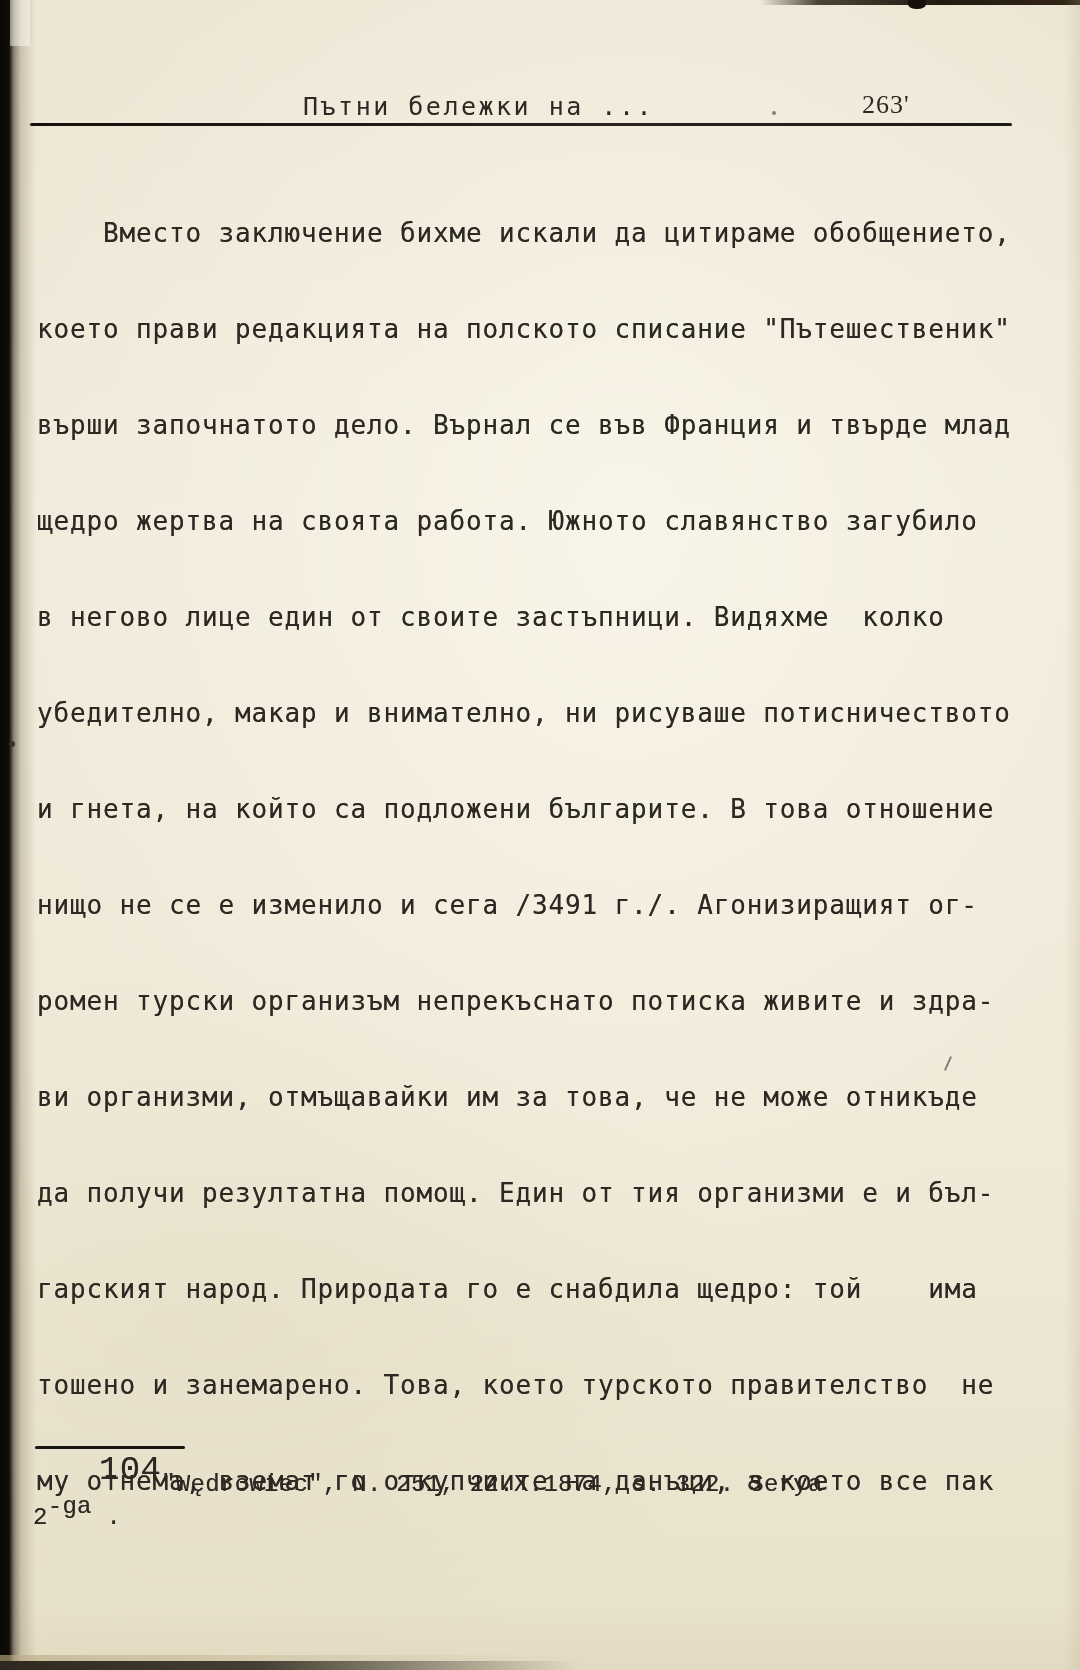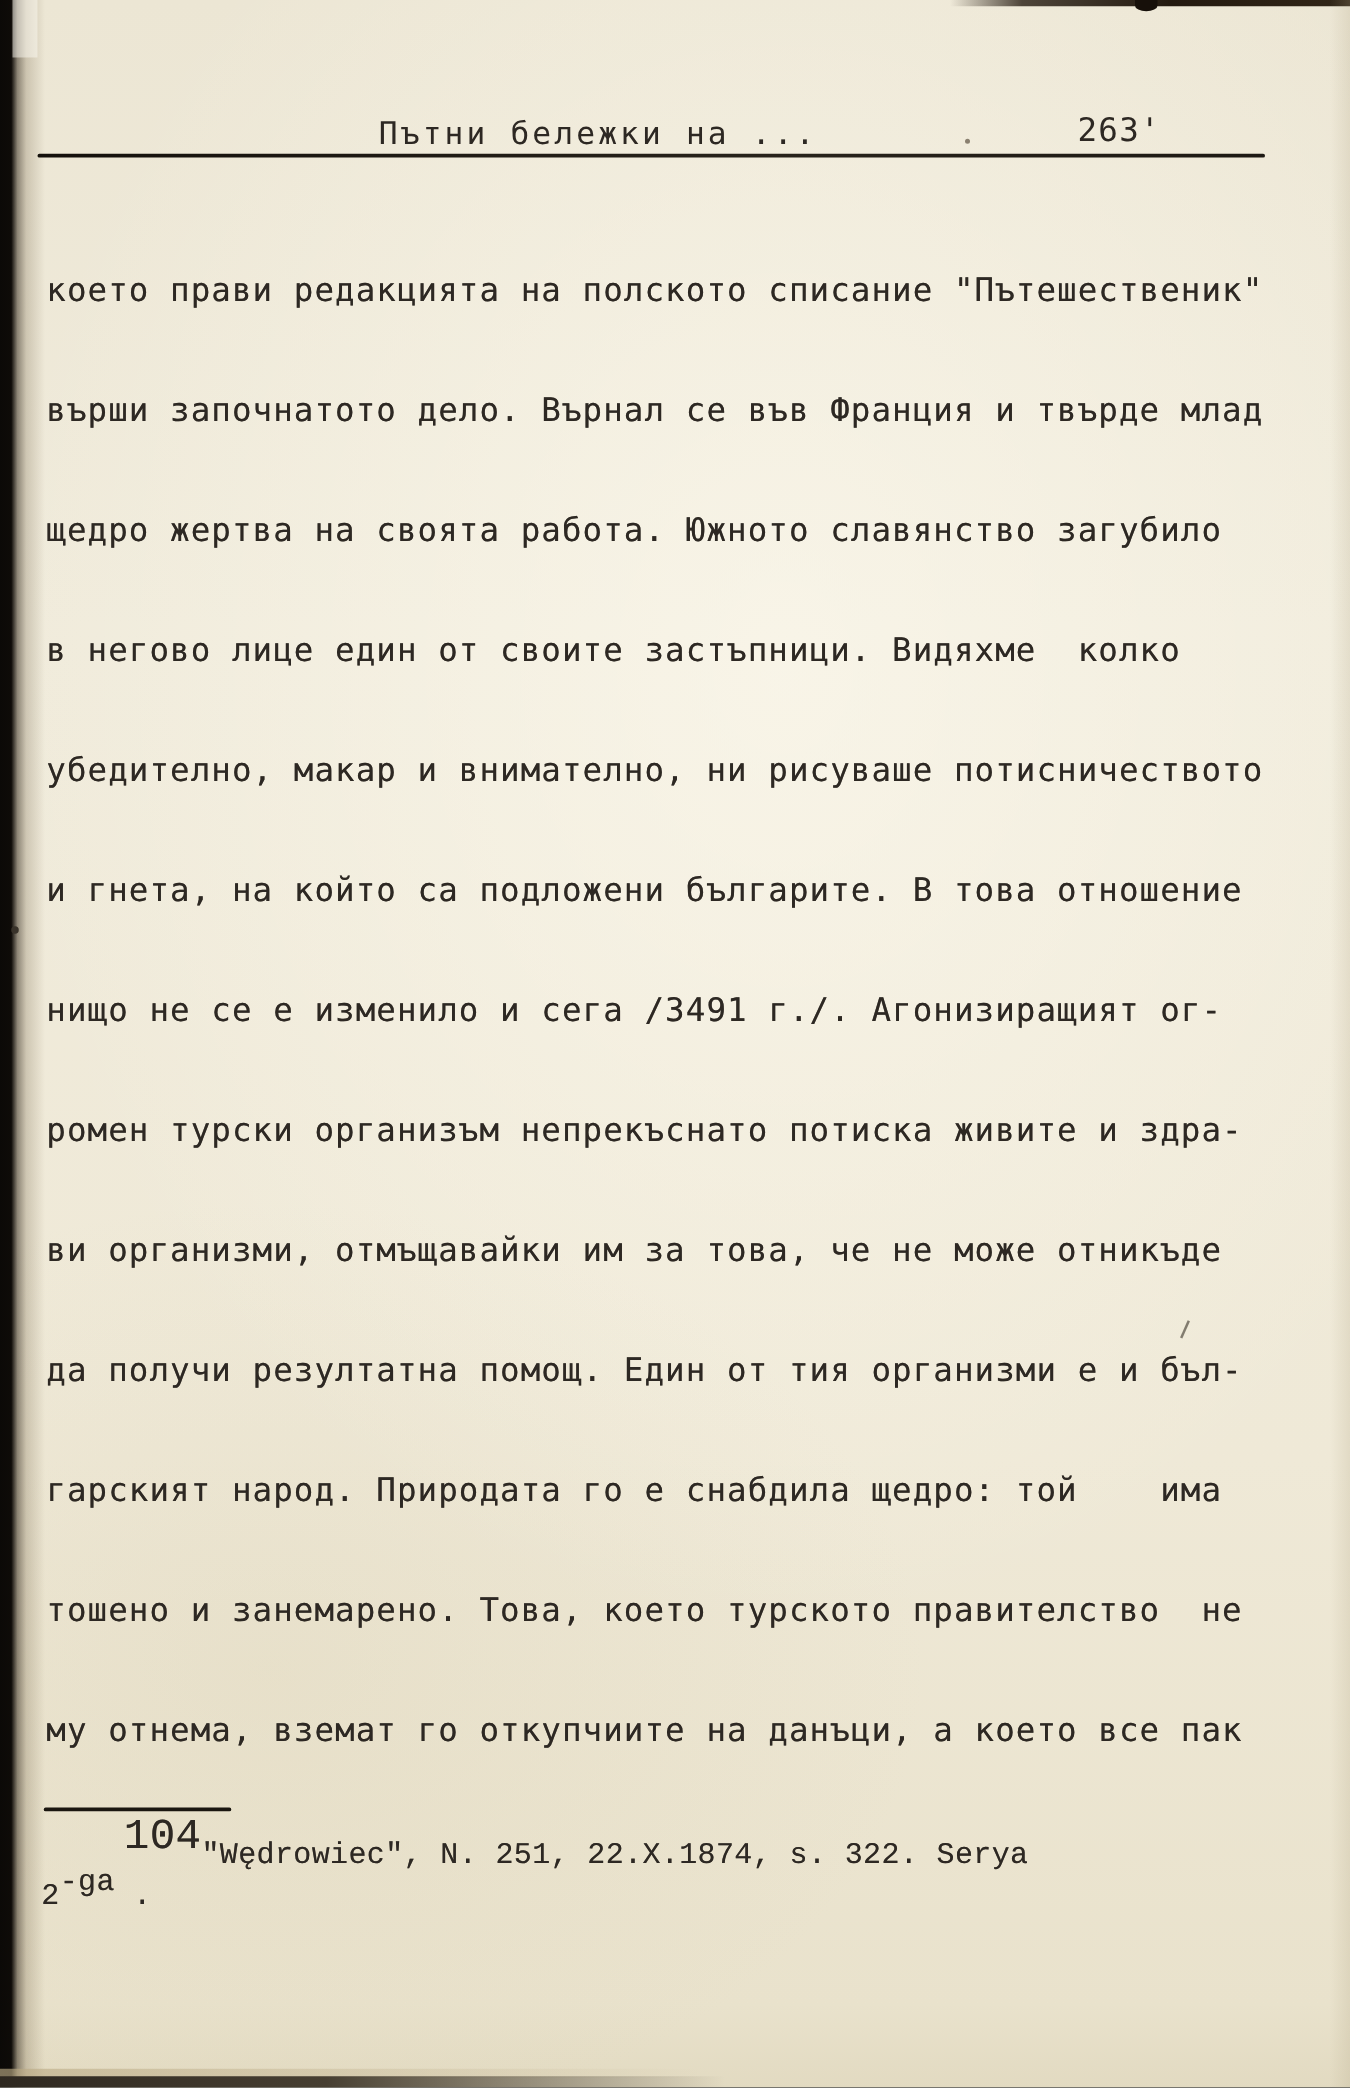--- a/index.html
+++ b/index.html
@@ -26,21 +26,21 @@
   .edge-bottom{position:absolute;bottom:0;left:0;width:580px;height:9px;
     background:linear-gradient(90deg,#2e2820,#473f32 45%,rgba(71,63,50,0) 100%);}
   .edge-right{position:absolute;right:0;top:0;width:16px;height:100%;
     background:linear-gradient(270deg,rgba(176,164,132,.22),rgba(176,164,132,0));}
   .margin-dot{position:absolute;left:9px;top:741px;width:6px;height:6px;border-radius:50%;background:#38322a;}
   .speck{position:absolute;left:772px;top:111px;width:4px;height:4px;border-radius:50%;background:#8a8070;}
   .stray-mark{position:absolute;left:947px;top:1056px;width:2px;height:15px;background:#6e685c;transform:rotate(24deg);opacity:.85;}
 
   
   .running-title{position:absolute;left:303px;top:92px;font-size:25px;letter-spacing:2.5px;white-space:pre;text-align:right;}
-  .page-number{position:absolute;left:862px;top:90px;font-size:26px;letter-spacing:1px;white-space:pre;}
+  .page-number{position:absolute;left:862px;top:90px;font-size:26px;letter-spacing:1px;white-space:pre;font-family:Liberation Serif, serif;}
   .header-rule{position:absolute;left:30px;top:123px;width:982px;height:3px;
     background:linear-gradient(90deg,#14100b,#28231b 60%,#1d1913);border-radius:2px;}
 
   
   .body-text{position:absolute;left:37px;top:153px;font-size:26px;line-height:32px;letter-spacing:0.85px;white-space:pre;
     text-shadow:0 0 0.5px rgba(45,40,35,.6);}
   .line{height:32px;}
 
   
   .footnote{position:absolute;left:33px;top:1446px;font-family:"Liberation Mono", monospace;font-size:24px;letter-spacing:0.3px;
@@ -65,20 +65,21 @@
   <div class="edge-bottom"></div>
   <div class="margin-dot"></div>
   <div class="speck"></div>
   <div class="stray-mark"></div>
 
   <div class="running-title">Пътни бележки на ...</div>
   <div class="page-number">263'</div>
   <div class="header-rule"></div>
 
   <div class="body-text">
+    <div class="line">    Вместо заключение бихме искали да цитираме обобщението,</div>
     <div class="line">което прави редакцията на полското списание "Пътешественик"</div>
     <div class="line">върши започнатото дело. Върнал се във Франция и твърде млад</div>
     <div class="line">щедро жертва на своята работа. Южното славянство загубило</div>
     <div class="line">в негово лице един от своите застъпници. Видяхме  колко</div>
     <div class="line">убедително, макар и внимателно, ни рисуваше потисничеството</div>
     <div class="line">и гнета, на който са подложени българите. В това отношение</div>
     <div class="line">нищо не се е изменило и сега /3491 г./. Агонизиращият ог-</div>
     <div class="line">ромен турски организъм непрекъснато потиска живите и здра-</div>
     <div class="line">ви организми, отмъщавайки им за това, че не може отникъде</div>
     <div class="line">да получи резултатна помощ. Един от тия организми е и бъл-</div>

